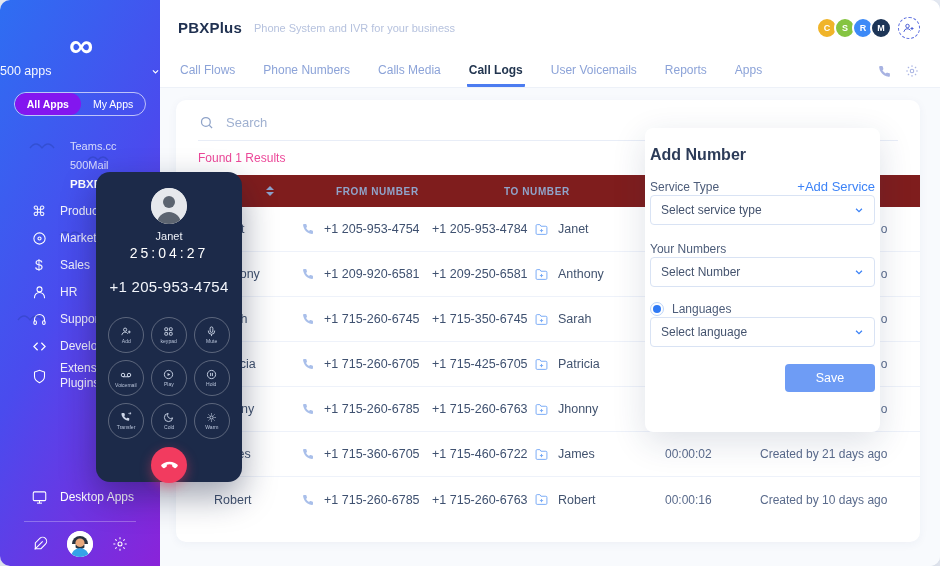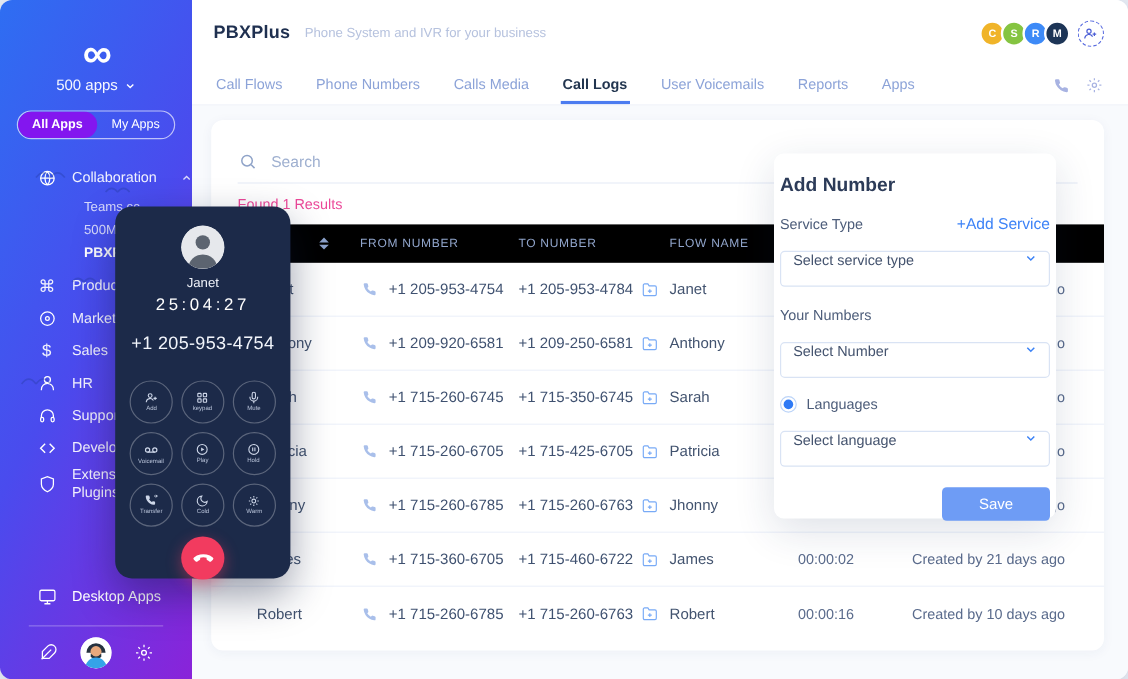--- a/index.html
+++ b/index.html
@@ -5,21 +5,21 @@
   * { margin:0; padding:0; box-sizing:border-box; }
   html,body { background:#e9edf5; font-family:"Liberation Sans", sans-serif; }
   .app { position:relative; width:940px; height:566px; background:#f8fafd; border-radius:10px; overflow:hidden; box-shadow:0 4px 18px rgba(20,40,90,.15); }
 
   
   .sidebar { position:absolute; left:0; top:0; width:160px; height:566px;
     background:linear-gradient(118deg,#2e6ef2 0%,#4a4bee 48%,#8a23d9 100%); color:#fff; z-index:5; }
   .birds { position:absolute; left:0; top:0; width:160px; height:566px; opacity:.35; }
   .brand { text-align:center; padding-top:30px; }
   .infinity { font-size:34px; font-weight:700; line-height:30px; letter-spacing:-2px; }
-  .brand-sub { margin-top:4px; font-size:12.5px; color:rgba(255,255,255,.95); display:flex; justify-content:center; align-items:center; gap:6px; }
+  .brand-sub { margin-top:4px; font-size:12.5px; color:rgba(255,255,255,.95); display:flex; justify-content:space-between; align-items:center; gap:6px; }
   .toggle { margin:14px auto 0; width:fit-content; border:1px solid rgba(255,255,255,.65); border-radius:999px; display:flex; align-items:center; overflow:hidden; }
   .toggle .seg { font-size:10.5px; padding:5px 12px; color:#fff; cursor:pointer; white-space:nowrap; }
   .toggle .seg.on { background:#8316ef; border-radius:999px; font-weight:700; }
   .nav { margin-top:20px; list-style:none; }
   .nav li.item { display:flex; align-items:center; gap:13px; padding-left:31px; min-height:24px; margin-bottom:3px; font-size:12px; color:rgba(255,255,255,.92); cursor:pointer; }
   .nav li.item .lbl { width:86px; line-height:15px; }
   .nav .chev-up { margin-left:-6px; }
   .nav li.sub { padding-left:70px; height:19px; display:flex; align-items:center; font-size:11px; color:rgba(255,255,255,.78); cursor:pointer; }
   .nav li.sub.active { font-weight:700; color:#fff; font-size:11.5px; }
   .ic { display:inline-flex; align-items:center; justify-content:center; width:16px; height:16px; flex:none; }
@@ -40,25 +40,25 @@
   .tav { width:22px; height:22px; border-radius:50%; border:2px solid #fff; color:#fff; font-size:9px; font-weight:700; display:flex; align-items:center; justify-content:center; margin-left:-4px; cursor:pointer; }
   .tav-add { width:22px; height:22px; border-radius:50%; border:1.5px dashed #5d6fe0; color:#4c5fd6; display:flex; align-items:center; justify-content:center; margin-left:6px; cursor:pointer; background:#fff; }
 
   .tabbar { height:33px; background:#fff; border-bottom:1px solid #edf1f8; display:flex; align-items:stretch; padding:0 20px 0 18px; }
   .tab { display:flex; align-items:center; font-size:12px; color:#8ca3d8; margin-right:24px; cursor:pointer; border-bottom:3px solid transparent; padding:0 2px; }
   .tab.active { color:#22354f; font-weight:700; border-bottom-color:#4c7cf0; border-radius:1px; }
   .tab-icons { margin-left:auto; display:flex; align-items:center; gap:12px; color:#a8b3e2; }
 
   .content { position:absolute; top:88px; left:0; right:0; bottom:0; background:#f8fafd; }
   .card { position:absolute; left:16px; top:12px; width:744px; height:442px; background:#fff; border-radius:10px; box-shadow:0 2px 10px rgba(40,60,110,.05); overflow:hidden; }
-  .search-row { display:flex; align-items:center; gap:12px; margin:26px 22px 0; padding-bottom:10px; border-bottom:1px solid #e8edf7; }
+  .search-row { display:flex; align-items:center; gap:12px; margin:14px 22px 0; padding-bottom:10px; border-bottom:1px solid #e8edf7; }
   .search-row input { border:none; outline:none; flex:1; font-size:13px; color:#3d4f6e; font-family:"Liberation Sans",sans-serif; background:transparent; }
   .search-row input::placeholder { color:#9fb0d0; }
   .results { margin:10px 22px 0; font-size:12px; color:#ec4899; }
-  .thead { margin-top:10px; height:32px; background:#000000; display:grid; grid-template-columns:86px 132px 126px 107px 95px 1fr; padding-left:38px; align-items:center; font-size:10px; font-weight:400; letter-spacing:.6px; color:#90a4ca; }
+  .thead { margin-top:10px; height:32px; background:#7f1d1d; display:grid; grid-template-columns:86px 132px 126px 107px 95px 1fr; padding-left:38px; align-items:center; font-size:10px; font-weight:700; letter-spacing:.6px; color:#90a4ca;gap:36px; }
   .sort { display:inline-flex; flex-direction:column; gap:2px; margin-left:52px; cursor:pointer; }
   .sort i { width:0; height:0; border-left:4px solid transparent; border-right:4px solid transparent; }
   .sort .up { border-bottom:4px solid #8ca2cc; }
   .sort .dn { border-top:4px solid #8ca2cc; }
   .trow { display:grid; grid-template-columns:86px 132px 126px 107px 95px 1fr; padding-left:38px; align-items:center; height:45px; border-bottom:1px solid #eef2fa; font-size:12.5px; color:#42536f; }
   .trow:last-child { border-bottom:none; }
   .cell-from { display:flex; align-items:center; gap:8px; color:#3f5170; }
   .cell-to { display:flex; align-items:center; gap:6px; color:#3f5170; }
   .muted { color:#5a6b8c; font-size:12px; }
   .ph-ic { color:#a9bfea; }
@@ -74,21 +74,21 @@
   .ph-btn { width:36px; height:36px; border-radius:50%; border:1px solid rgba(255,255,255,.28); display:flex; flex-direction:column; align-items:center; justify-content:center; gap:1px; cursor:pointer; color:#cdd6e8; }
   .ph-btn .blbl { font-size:6px; transform:scale(.84); color:#b9c4da; white-space:nowrap; }
   .ph-end { width:36px; height:36px; border-radius:50%; background:#f23b5f; margin:8px auto 0; display:flex; align-items:center; justify-content:center; cursor:pointer; color:#fff; box-shadow:0 4px 12px rgba(242,59,95,.45); }
 
   
   .modal { position:absolute; left:645px; top:128px; width:235px; height:304px; background:#fff; border-radius:8px; z-index:20; box-shadow:0 10px 34px rgba(30,50,90,.14); padding:18px 5px; }
   .m-title { font-size:16px; font-weight:700; color:#2c3b58; }
   .m-rowlbl { display:flex; justify-content:space-between; align-items:center; margin-top:15px; }
   .m-lbl { font-size:12px; color:#4d5d7a; }
   .m-link { font-size:13px; color:#3d83f7; cursor:pointer; }
-  .m-select { margin-top:15px; height:30px; border:1px solid #d9e3f4; border-radius:4px; display:flex; align-items:flex-start; justify-content:space-between; padding:0 10px; font-size:12px; color:#44536e; cursor:pointer; background:#fff; }
+  .m-select { margin-top:1px; height:30px; border:1px solid #d9e3f4; border-radius:4px; display:flex; align-items:center; justify-content:space-between; padding:0 10px; font-size:12px; color:#44536e; cursor:pointer; background:#fff; }
   .m-radio-row { display:flex; align-items:center; gap:8px; margin-top:15px; }
   .radio { width:14px; height:14px; border-radius:50%; border:1px solid #bcd4f8; display:flex; align-items:center; justify-content:center; cursor:pointer; }
   .radio i { width:8px; height:8px; border-radius:50%; background:#2f7af5; }
   .m-save { margin-top:17px; margin-left:auto; display:block; width:90px; height:28px; background:#6e9cf5; border:none; border-radius:4px; color:#fff; font-size:12.5px; font-family:"Liberation Sans",sans-serif; cursor:pointer; }
   .chev-blue { color:#3b82f6; }
 </style>
 </head>
 <body>
 
 <div class="app">
@@ -112,35 +112,20 @@
         </span>
       </div>
     </div>
 
     <div class="toggle">
       <span class="seg on">All Apps</span>
       <span class="seg">My Apps</span>
     </div>
 
     <ul class="nav">
-      <li class="item">
-        <span class="ic">
-          <svg width="15" height="15" viewBox="0 0 24 24" fill="none" stroke="#fff" stroke-width="1.7">
-              <circle cx="12" cy="12" r="9"></circle>
-              <line x1="3" y1="12" x2="21" y2="12"></line>
-              <path d="M12 3a14 14 0 0 1 0 18M12 3a14 14 0 0 0 0 18"></path>
-            </svg>
-        </span>
-        <span class="lbl">Collaboration</span>
-        <span class="ic chev-up" style="width:9px;height:9px;">
-          <svg width="9" height="9" viewBox="0 0 24 24" stroke="rgba(255,255,255,.8)" stroke-width="3" fill="none">
-              <polyline points="5 15 12 8 19 15"></polyline>
-            </svg>
-        </span>
-      </li>
       <li class="sub">
           <span>Teams.cc</span>
         </li>
       <li class="sub">
           <span>500Mail</span>
         </li>
       <li class="sub active">
           <span>PBXPlus</span>
         </li>
 

